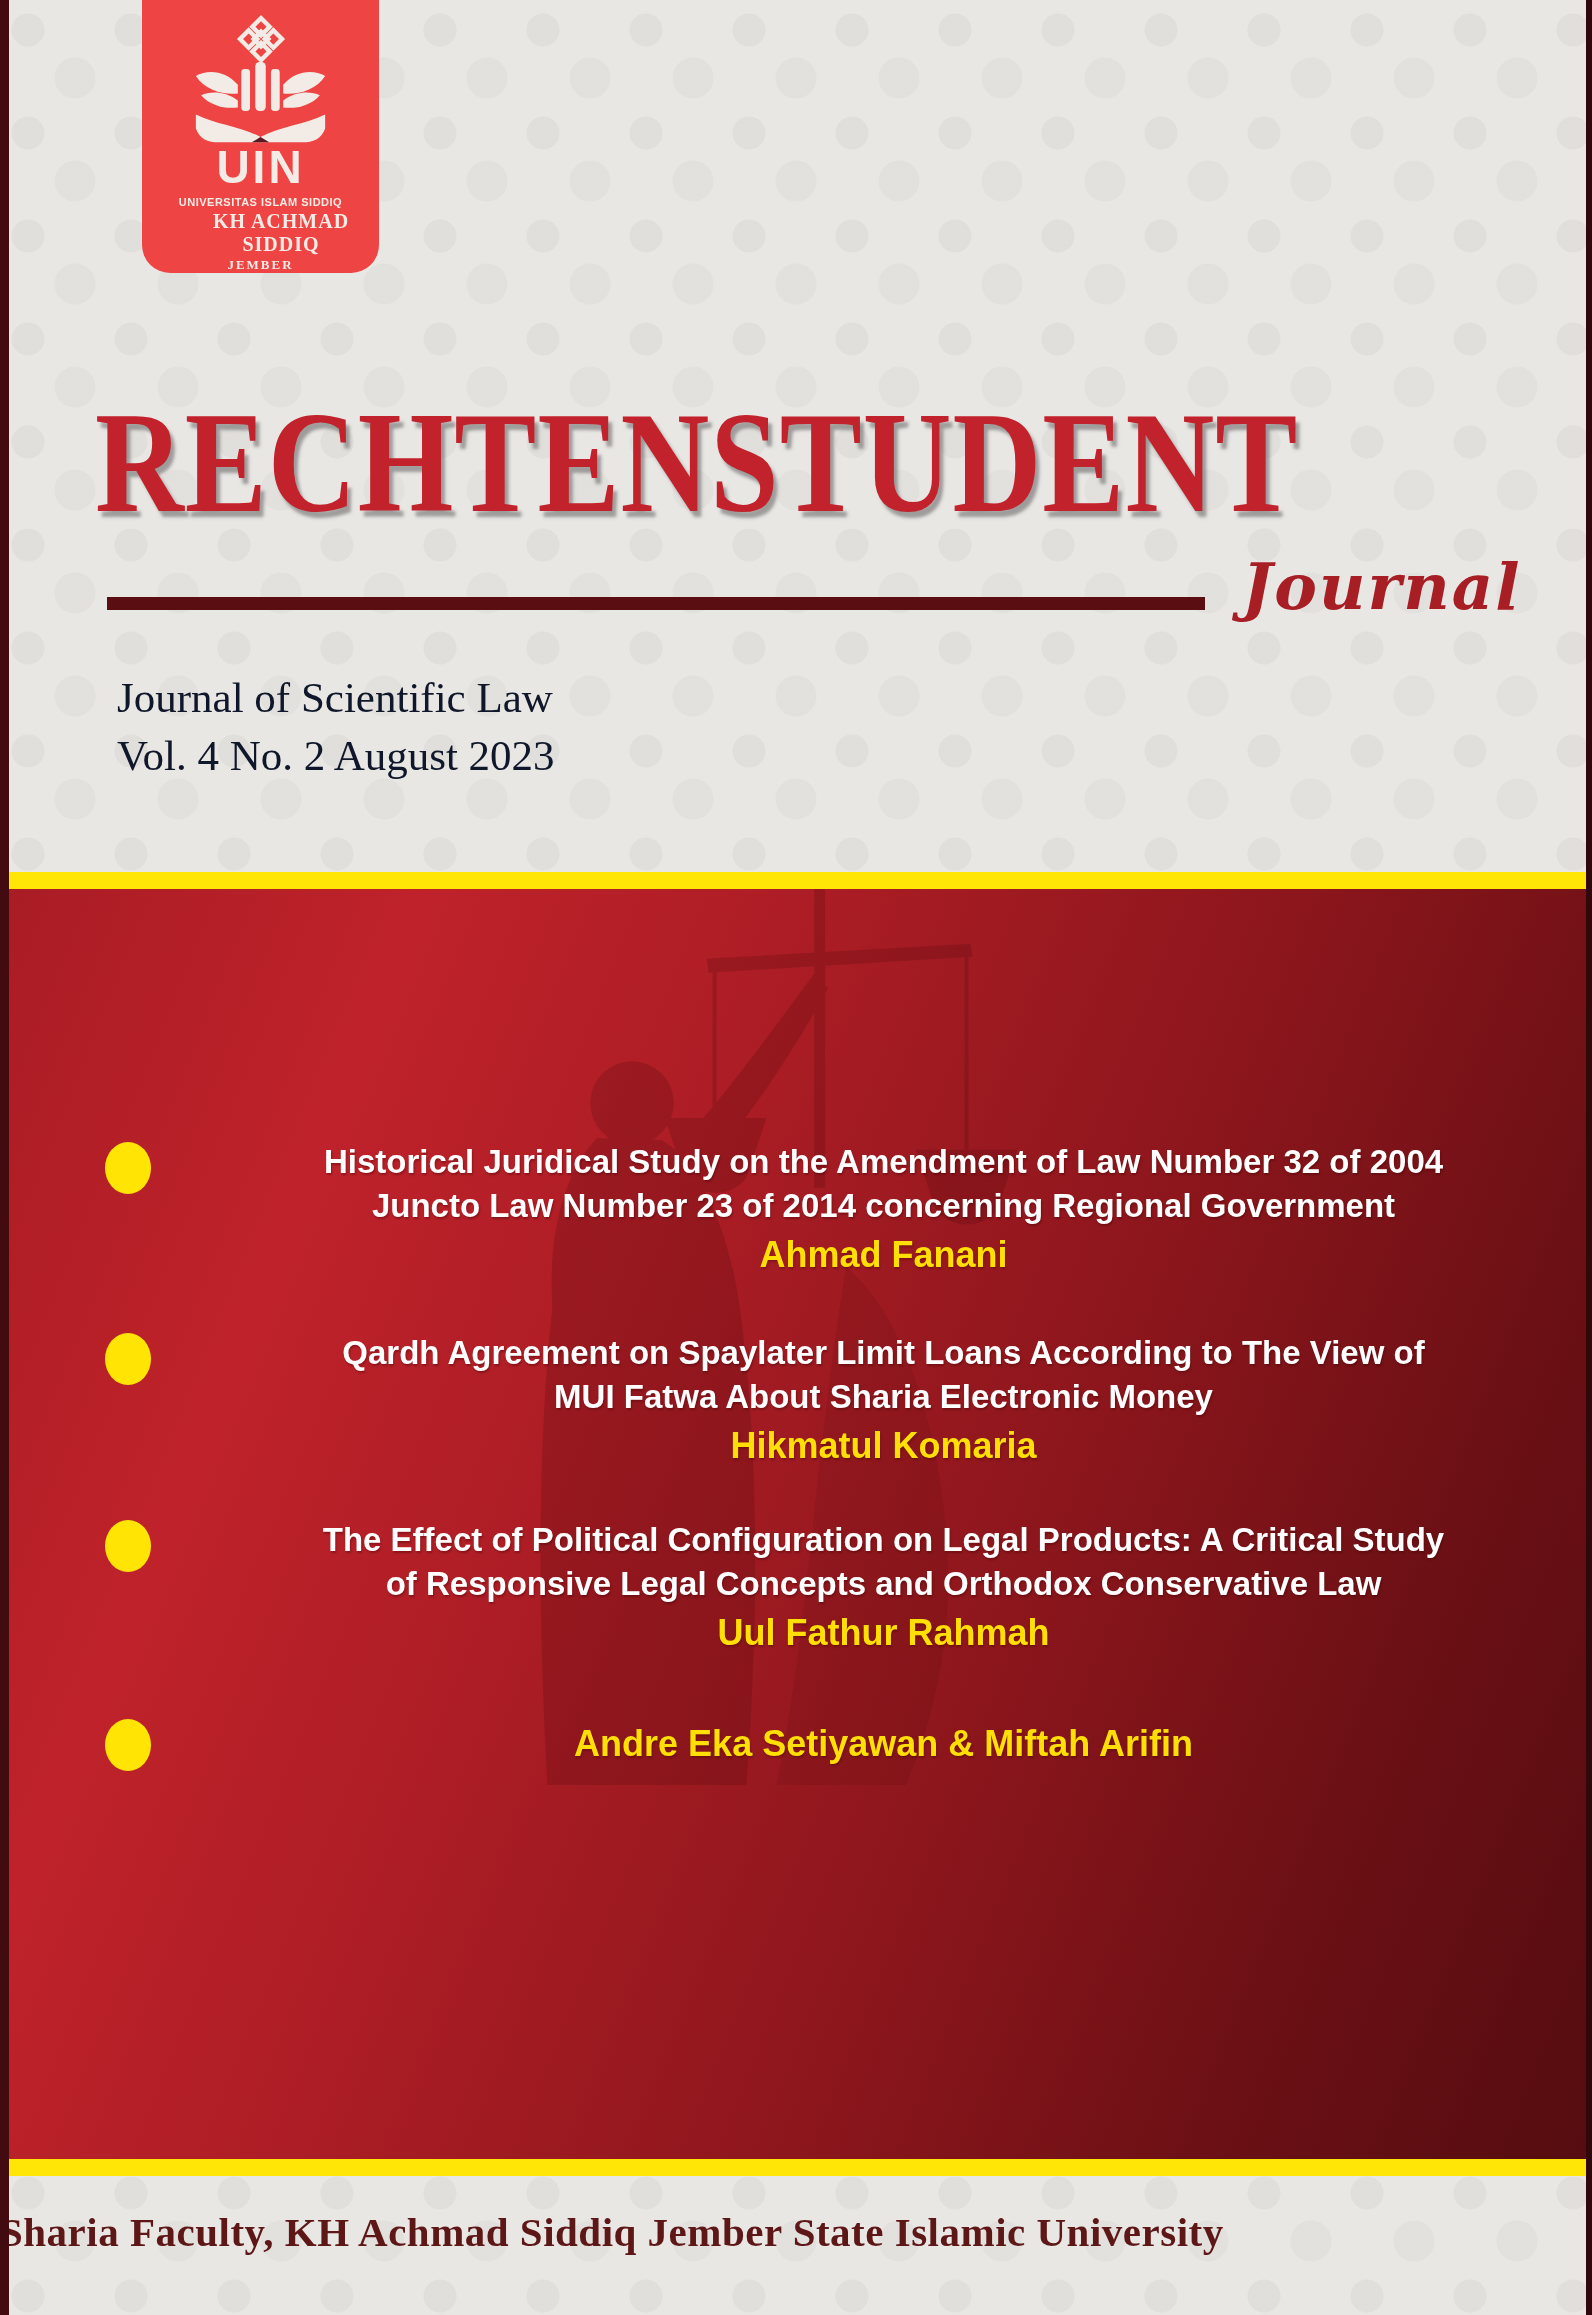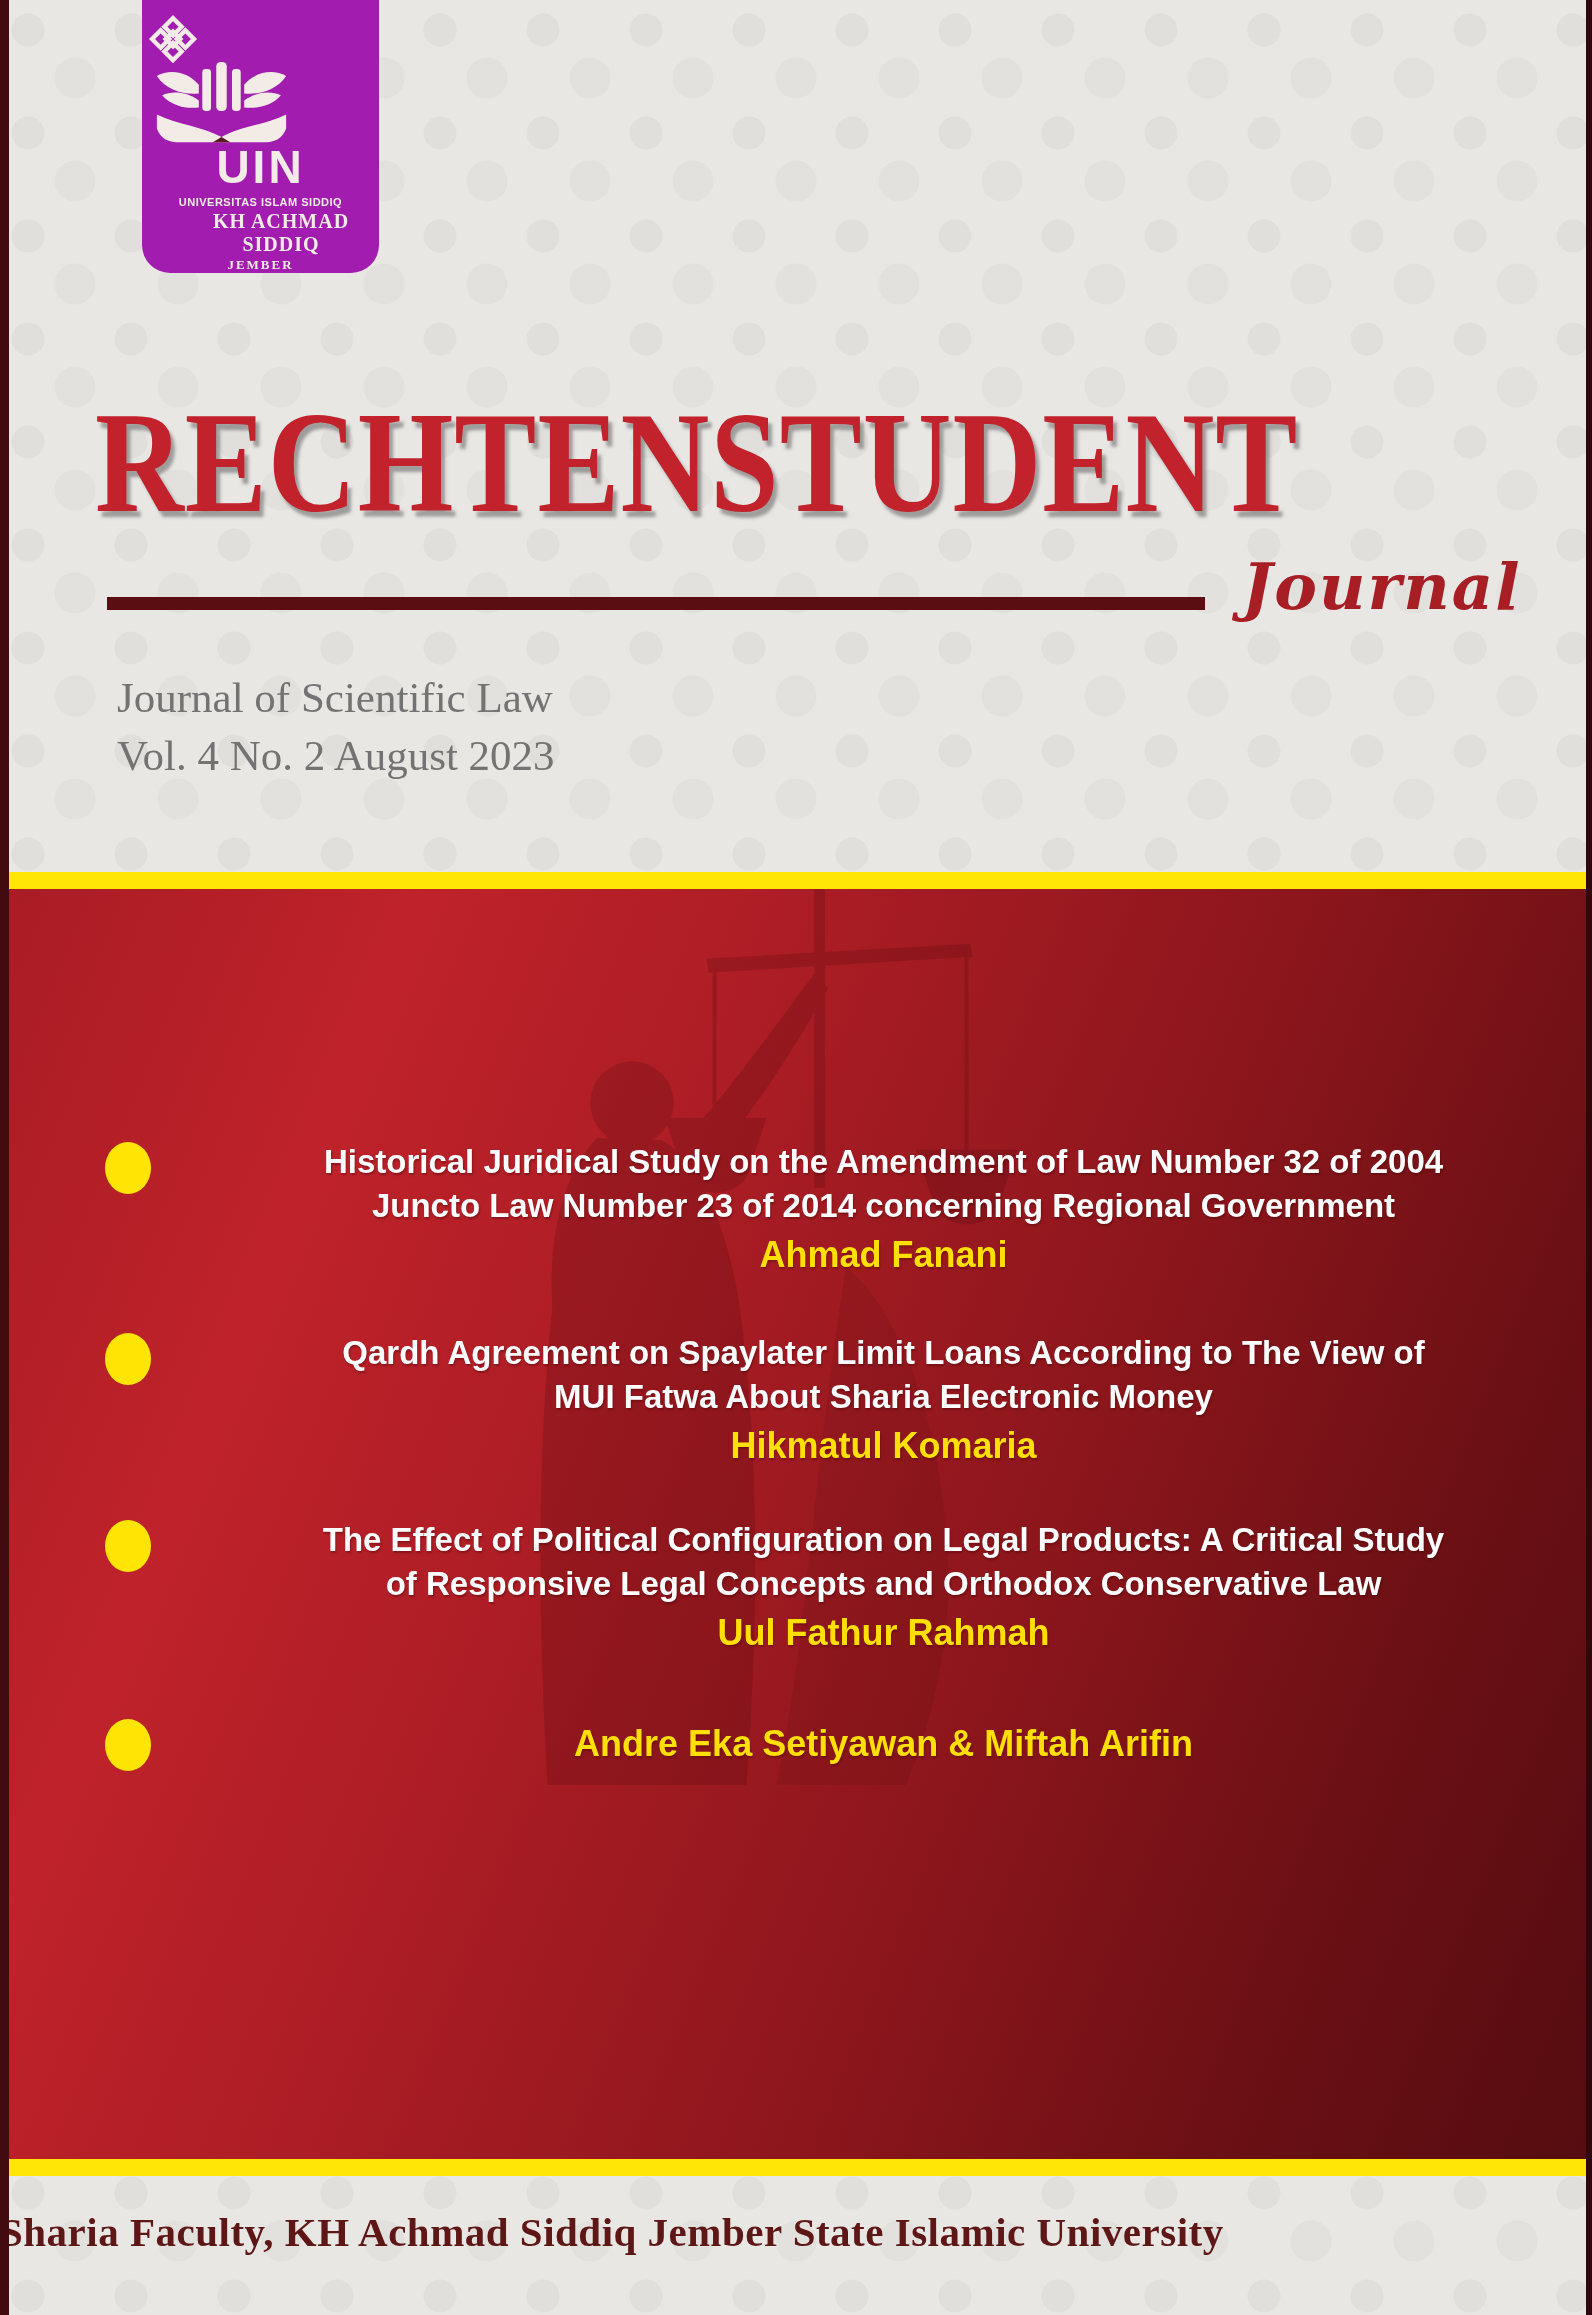--- a/index.html
+++ b/index.html
@@ -15,22 +15,22 @@
       radial-gradient(circle at 28px 30px, rgba(110,110,105,0.07) 16px, transparent 17px),
       radial-gradient(circle at 75px 78px, rgba(110,110,105,0.05) 20px, transparent 21px);
     background-size:103px 103px;
   }
   .edge-left{position:absolute;left:0;top:0;width:9px;height:100%;background:#420b10;z-index:40;}
   .edge-right{position:absolute;right:0;top:0;width:6px;height:100%;background:#30080b;z-index:40;}
 
   
   .badge{
     position:absolute;left:142px;top:0;width:237px;height:273px;z-index:10;
-    background:#a21caf;border-radius:0 0 28px 28px;
-    display:flex;flex-direction:column;
+    background:#ef4444;border-radius:0 0 28px 28px;
+    display:flex;flex-direction:column;align-items:center;
     color:#f3ece6;text-align:center;
   }
   .badge svg{display:block;}
   .badge .acronym{
     font-family:"Liberation Sans", sans-serif;font-weight:bold;
     font-size:46px;letter-spacing:3px;line-height:1;margin-top:-2px;
   }
   .badge .uline1{font-family:"Liberation Sans", sans-serif;font-weight:bold;font-size:11px;letter-spacing:0.5px;margin-top:6px;}
   .badge .uline2{font-family:"Liberation Serif", serif;font-weight:bold;font-size:20px;letter-spacing:1px;margin-top:2px;margin-left:41px;}
   .badge .uline3{font-family:Liberation Serif, serif;font-weight:bold;font-size:13px;letter-spacing:2px;margin-top:1px;}
@@ -48,21 +48,21 @@
     text-shadow:4px 5px 3px rgba(95,95,95,0.55);
   }
   .title-rule{position:absolute;left:107px;top:597px;width:1098px;height:13px;background:#5a0e12;z-index:5;}
   .journal-script{
     position:absolute;left:1242px;top:549px;z-index:5;
     font-family:"DejaVu Serif", serif;font-style:italic;font-weight:bold;
     font-size:64px;color:#a81e25;letter-spacing:2px;
   }
   .vol-block{
     position:absolute;left:117px;top:669px;z-index:5;
-    font-size:43px;line-height:1.35;color:#737373;
+    font-size:43px;line-height:1.35;color:#0f172a;
   }
 
   
   .stripe{position:absolute;left:0;width:100%;height:17px;background:#ffe606;z-index:20;}
   .stripe.top{top:872px;}
   .stripe.bottom{top:2159px;}
   .red-section{
     position:absolute;left:0;top:889px;width:100%;height:1271px;z-index:10;
     background:linear-gradient(112deg,#a91c24 0%,#bf222a 20%,#ad1d25 38%,#8c161c 62%,#6b1015 82%,#550c10 100%);
   }

